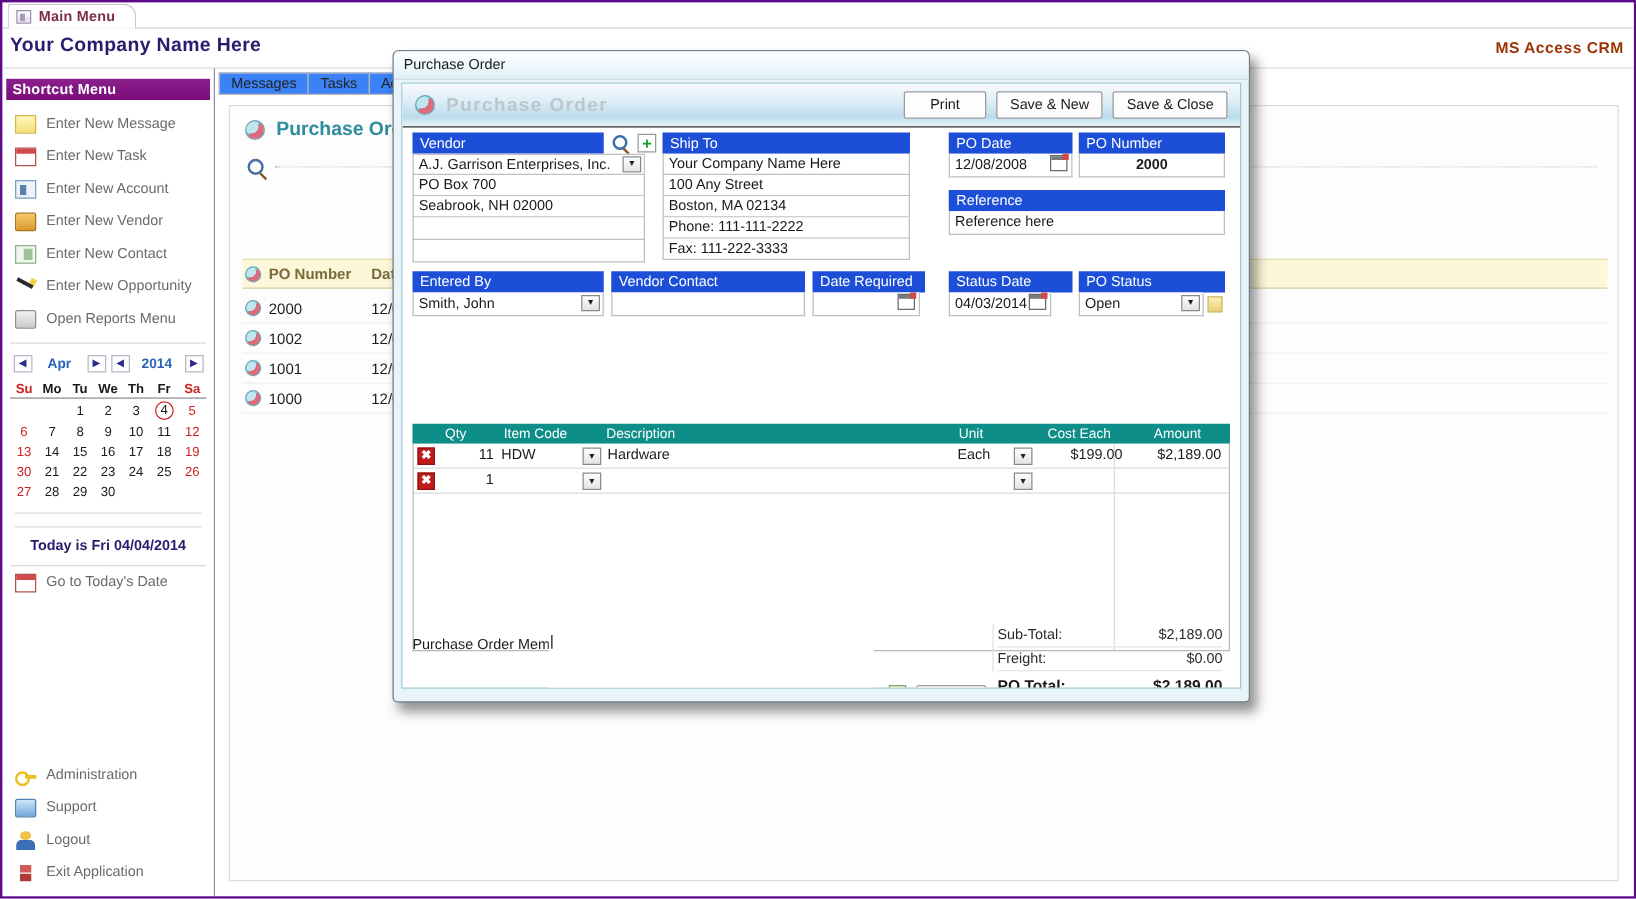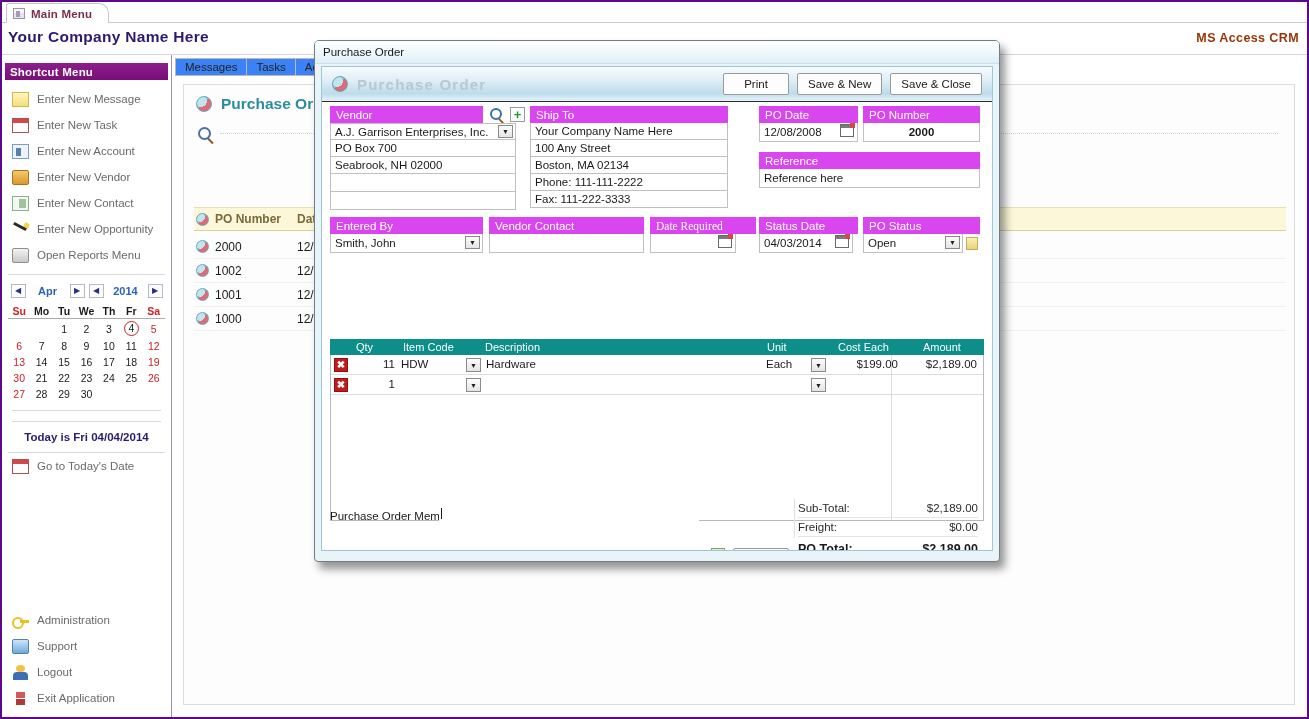--- a/index.html
+++ b/index.html
@@ -222,21 +222,21 @@
   }
   .po-actions { position: absolute; right: 10px; top: 6px; display: flex; gap: 8px; margin-left: 12px; }
   .btn {
     height: 22px; min-width: 66px; padding: 0 10px;
     background: #fdfdfd; border: 1px solid #9a9a9a; border-radius: 2px;
     font-size: 11.5px; color: #1a1a1a; display: flex; align-items: center; justify-content: center;
   }
   .form-area { position: relative; padding: 8px 8px 0 8px; }
 
   .lbl {
-    height: 17px; background: #d946ef; color: #ffffff;
+    height: 17px; background: #1d4ed8; color: #ffffff;
     font-size: 11.5px; display: flex; align-items: center; padding-left: 6px;
   }
   .fld {
     height: 17px; background: #ffffff; border: 1px solid #c0c0c0; border-top: none;
     font-size: 11.5px; color: #1a1a1a; display: flex; align-items: center;
     padding-left: 4px; position: relative;
   }
 
   .grp { position: absolute; }
 
@@ -578,30 +578,30 @@
             <span class="ddarrow" style="top:2px;">▼</span>
           </div>
         </div>
 
         <div class="grp" style="left:167px; top:115px; width:155px;">
           <div class="lbl" style="width:155px;">Vendor Contact</div>
           <div class="fld" style="width:155px;height:19px;"></div>
         </div>
 
         <div class="grp" style="left:328px; top:115px; width:86px;">
-          <div class="lbl" style="width:106px;font-family:Liberation Serif, serif;">Date Required</div>
+          <div class="lbl" style="width:90px;">Date Required</div>
           <div class="fld" style="width:86px;height:19px;">
             <span></span>
             <span class="calico"></span>
           </div>
         </div>
 
         <div class="grp" style="left:437px; top:115px; width:99px;">
           <div class="lbl" style="width:99px;">Status Date</div>
-          <div class="fld" style="width:94px;height:19px;">
+          <div class="fld" style="width:82px;height:19px;">
             <span>04/03/2014</span>
             <span class="calico"></span>
           </div>
         </div>
 
         <div class="grp" style="left:541px; top:115px; width:117px;">
           <div class="lbl" style="width:117px;">PO Status</div>
           <div class="fld" style="width:100px;height:19px;">
             <span>Open</span>
             <span class="ddarrow" style="top:2px;">▼</span>

